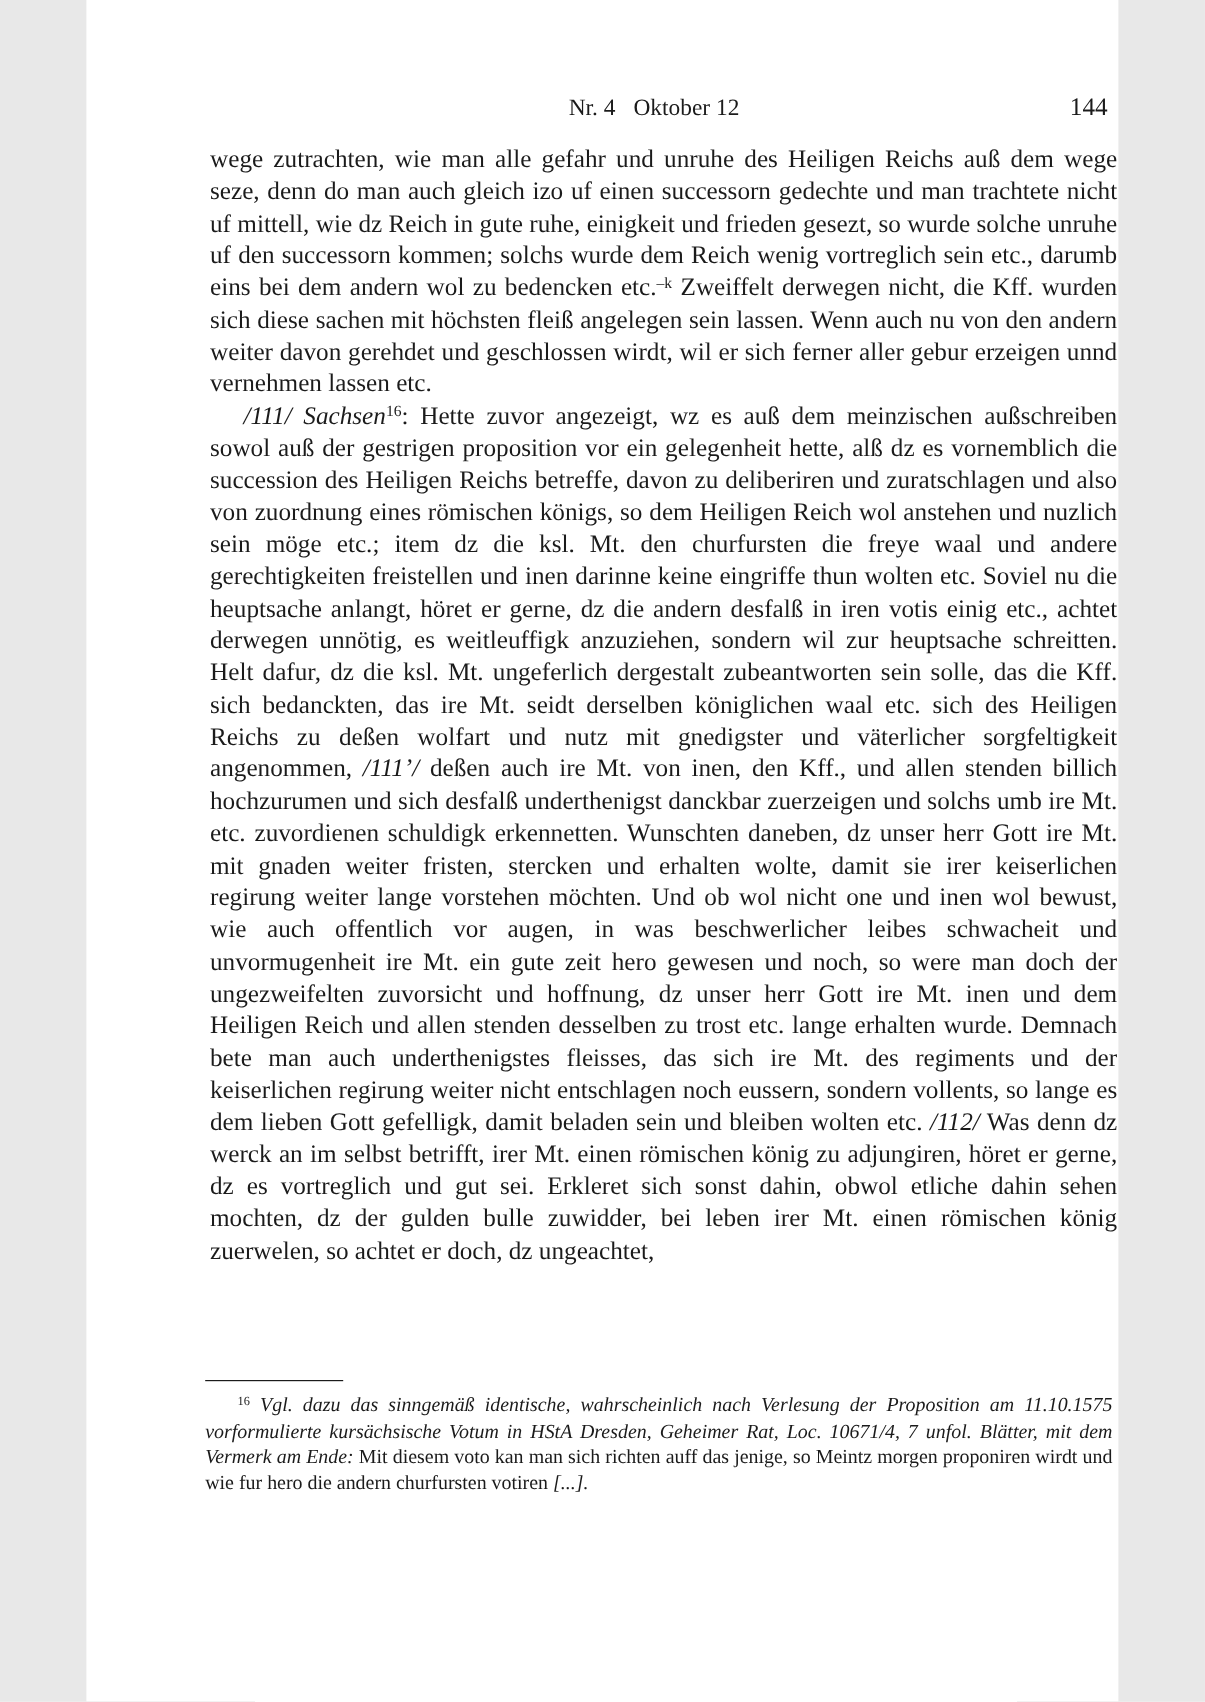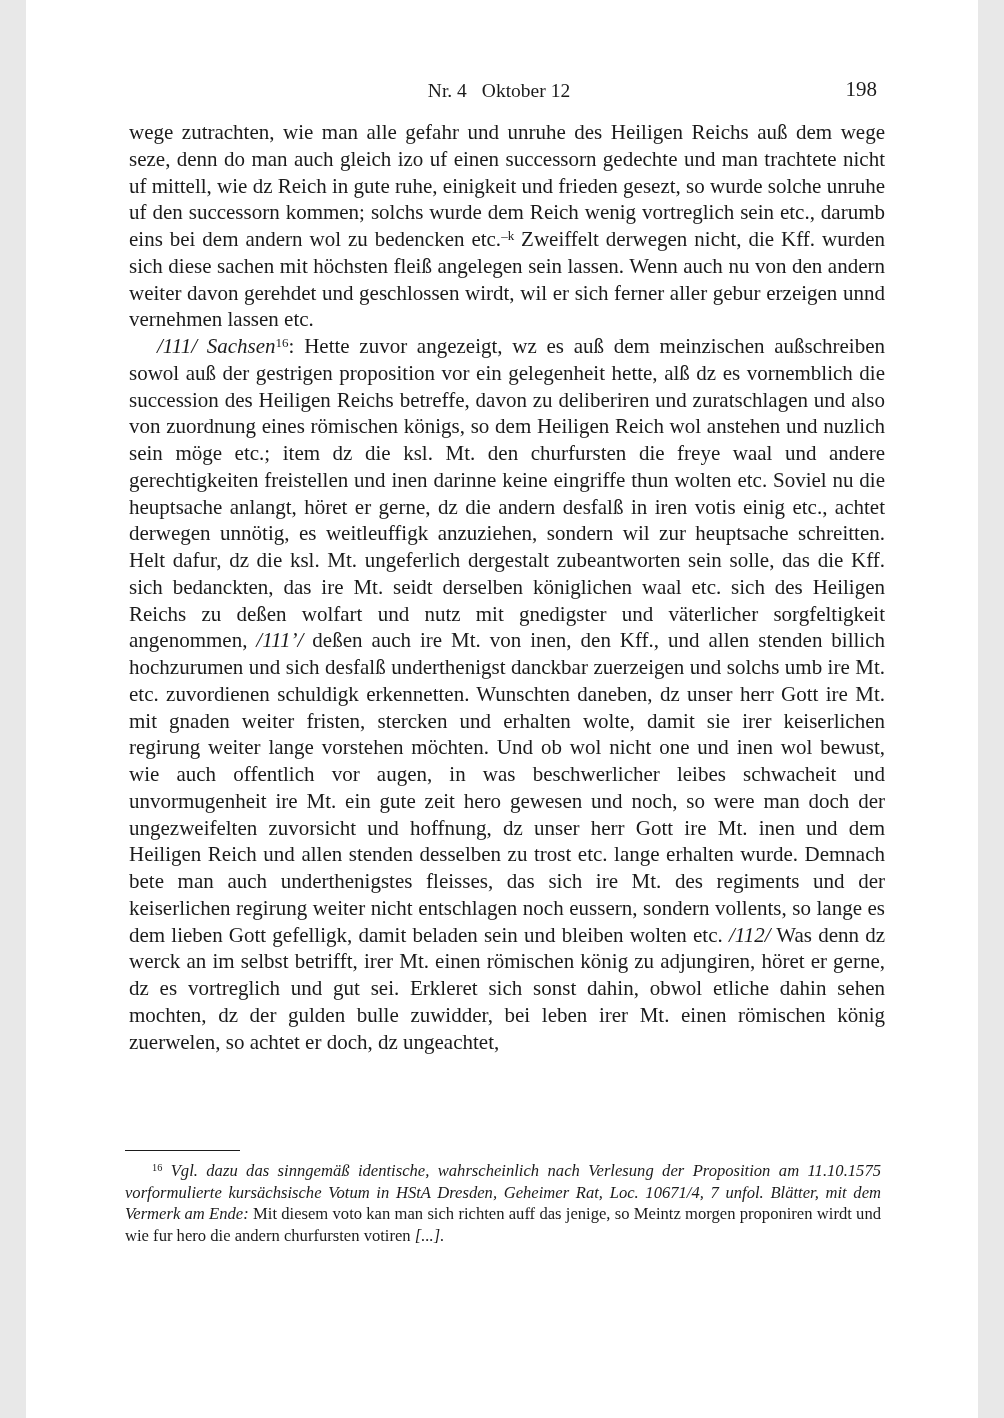--- a/index.html
+++ b/index.html
@@ -2,21 +2,21 @@
 <html lang="de"><head>
 <meta charset="utf-8">
 <style>
   html, body {
     margin: 0;
     padding: 0;
     background: #e8e8e8;
   }
   .page {
     position: relative;
-    width: 952px;
+    width: 860px;
     height: 1418px;
     margin: 0 auto;
     background: #ffffff;
     color: #1b1b1b;
     font-family: "Liberation Serif", "DejaVu Serif", serif;
     overflow: hidden;
   }
   .running-head {
     position: absolute;
     top: 79px;
@@ -75,21 +75,21 @@
     text-indent: 27px;
     hyphens: auto;
     -webkit-hyphens: auto;
   }
 </style>
 </head>
 <body>
 
 <div class="page">
 
-  <div class="running-head"><span class="head-title"><span>Nr. 4</span><span class="head-gap"></span><span>Oktober 12</span></span><span class="page-number">198</span></div>
+  <div class="running-head"><span class="head-title"><span>Nr. 4</span><span class="head-gap"></span><span>Oktober 12</span></span><span class="page-number">144</span></div>
 
   <div class="body-text">
 
     <p class="para"><span>wege zutrachten, wie man alle gefahr und unruhe des Heiligen Reichs auß dem wege seze, denn do man auch gleich izo uf einen successorn gedechte und man trachtete nicht uf mittell, wie dz Reich in gute ruhe, einigkeit und frieden gesezt, so wurde solche unruhe uf den successorn kommen; solchs wurde dem Reich wenig vortreglich sein etc., darumb eins bei dem andern wol zu bedencken etc.</span><sup class="sup">–k</sup><span> Zweiffelt derwegen nicht, die Kff. wurden sich diese sachen mit höchsten fleiß angelegen sein lassen. Wenn auch nu von den andern weiter davon gerehdet und geschlossen wirdt, wil er sich ferner aller gebur erzeigen unnd vernehmen lassen etc.</span></p>
 
     <p class="para indent"><span class="it">/111/ </span><span class="it">Sachsen</span><sup class="sup">16</sup><span>: Hette zuvor angezeigt, wz es auß dem meinzischen außschreiben sowol auß der gestrigen proposition vor ein gelegenheit hette, alß dz es vornemblich die succession des Heiligen Reichs betreffe, davon zu deliberiren und zuratschlagen und also von zuordnung eines römischen königs, so dem Heiligen Reich wol anstehen und nuzlich sein möge etc.; item dz die ksl. Mt. den churfursten die freye waal und andere gerechtigkeiten freistellen und inen darinne keine eingriffe thun wolten etc. Soviel nu die heuptsache anlangt, höret er gerne, dz die andern desfalß in iren votis einig etc., achtet derwegen unnötig, es weitleuffigk anzuziehen, sondern wil zur heuptsache schreitten. Helt dafur, dz die ksl. Mt. ungeferlich dergestalt zubeantworten sein solle, das die Kff. sich bedanckten, das ire Mt. seidt derselben königlichen waal etc. sich des Heiligen Reichs zu deßen wolfart und nutz mit gnedigster und väterlicher sorgfeltigkeit angenommen, </span><span class="it">/111’/</span><span> deßen auch ire Mt. von inen, den Kff., und allen stenden billich hochzurumen und sich desfalß underthenigst danckbar zuerzeigen und solchs umb ire Mt. etc. zuvordienen schuldigk erkennetten. Wunschten daneben, dz unser herr Gott ire Mt. mit gnaden weiter fristen, stercken und erhalten wolte, damit sie irer keiserlichen regirung weiter lange vorstehen möchten. Und ob wol nicht one und inen wol bewust, wie auch offentlich vor augen, in was beschwerlicher leibes schwacheit und unvormugenheit ire Mt. ein gute zeit hero gewesen und noch, so were man doch der ungezweifelten zuvorsicht und hoffnung, dz unser herr Gott ire Mt. inen und dem Heiligen Reich und allen stenden desselben zu trost etc. lange erhalten wurde. Demnach bete man auch underthenigstes fleisses, das sich ire Mt. des regiments und der keiserlichen regirung weiter nicht entschlagen noch eussern, sondern vollents, so lange es dem lieben Gott gefelligk, damit beladen sein und bleiben wolten etc. </span><span class="it">/112/</span><span> Was denn dz werck an im selbst betrifft, irer Mt. einen römischen könig zu adjungiren, höret er gerne, dz es vortreglich und gut sei. Erkleret sich sonst dahin, obwol etliche dahin sehen mochten, dz der gulden bulle zuwidder, bei leben irer Mt. einen römischen könig zuerwelen, so achtet er doch, dz ungeachtet,</span></p>
 
   </div>
 
   <div class="footnote-section">

